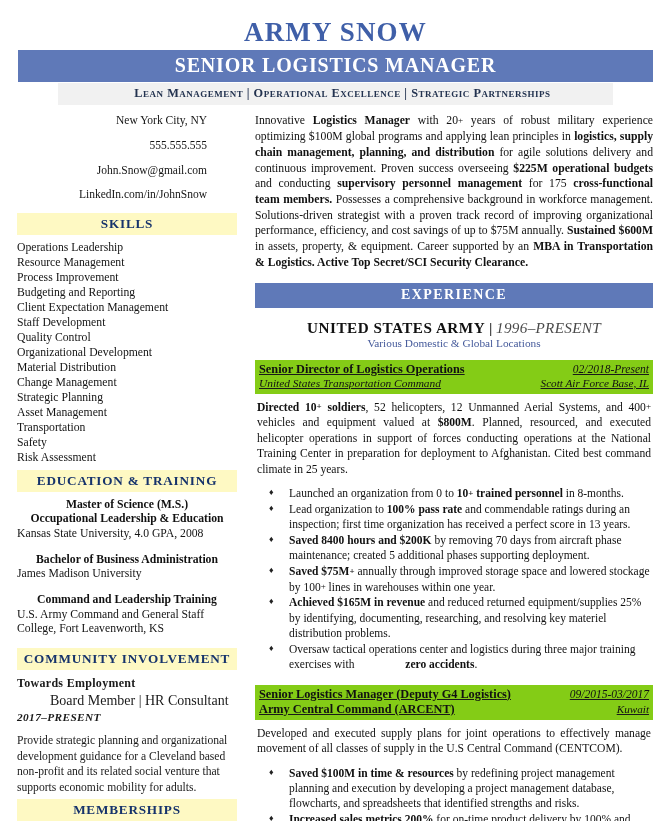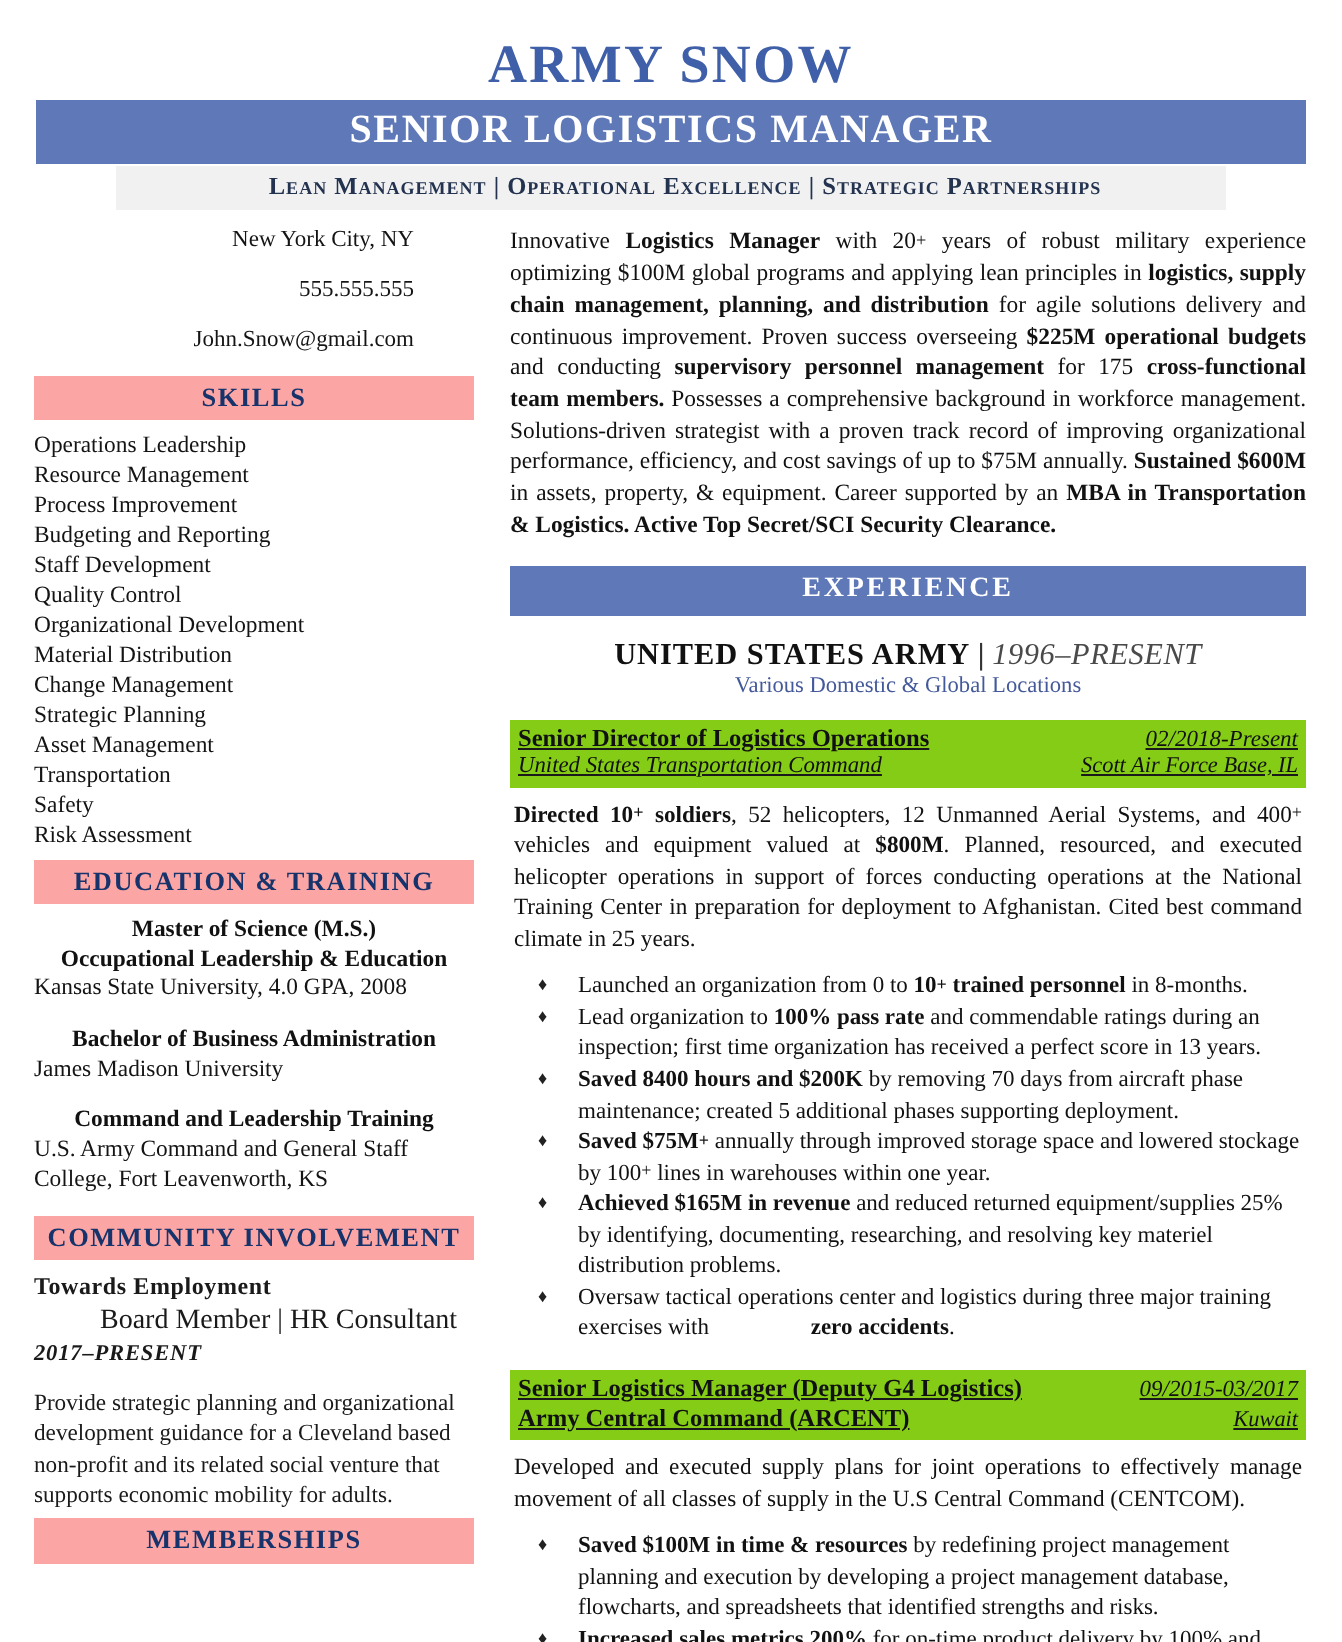--- a/index.html
+++ b/index.html
@@ -75,21 +75,21 @@
     font-size: 11.5px;
     padding-right: 30px;
     margin-bottom: 12px;
     line-height: 1.1;
     color: #141414;
   }
   .contact-line:first-child { margin-top: 2px; }
 
   
   .side-bar {
-    background: #fca5a5;
+    background: #fef9c3;
     color: #16336b;
     font-size: 13.2px;
     font-weight: bold;
     text-align: center;
     letter-spacing: 0.8px;
     padding: 3px 0 4px 0;
     margin: 4px 0 6px 0;
     line-height: 1.15;
   }
 
@@ -266,27 +266,29 @@
   <div id="tagline-bar">Lean Management | Operational Excellence | Strategic Partnerships</div>
 </div>
 
 <div id="columns">
 
   <div id="left-col">
 
     <div class="contact-line">New York City, NY</div>
     <div class="contact-line">555.555.555</div>
     <div class="contact-line">John.Snow@gmail.com</div>
+    <div class="contact-line">LinkedIn.com/in/JohnSnow</div>
 
     <div class="side-bar">SKILLS</div>
     <div id="skills-list">
         <div class="skill-item">Operations Leadership</div>
         <div class="skill-item">Resource Management</div>
         <div class="skill-item">Process Improvement</div>
         <div class="skill-item">Budgeting and Reporting</div>
+        <div class="skill-item">Client Expectation Management</div>
         <div class="skill-item">Staff Development</div>
         <div class="skill-item">Quality Control</div>
         <div class="skill-item">Organizational Development</div>
         <div class="skill-item">Material Distribution</div>
         <div class="skill-item">Change Management</div>
         <div class="skill-item">Strategic Planning</div>
         <div class="skill-item">Asset Management</div>
         <div class="skill-item">Transportation</div>
         <div class="skill-item">Safety</div>
         <div class="skill-item">Risk Assessment</div>

